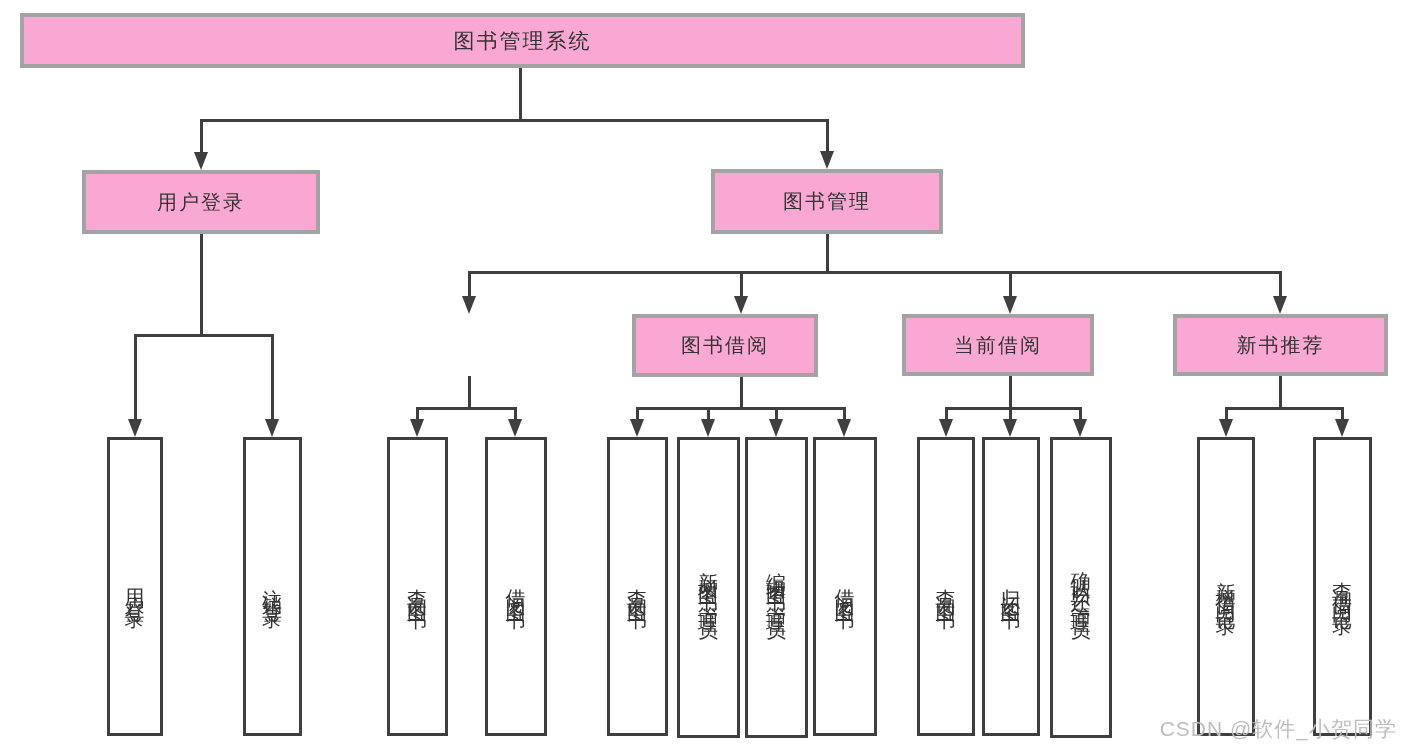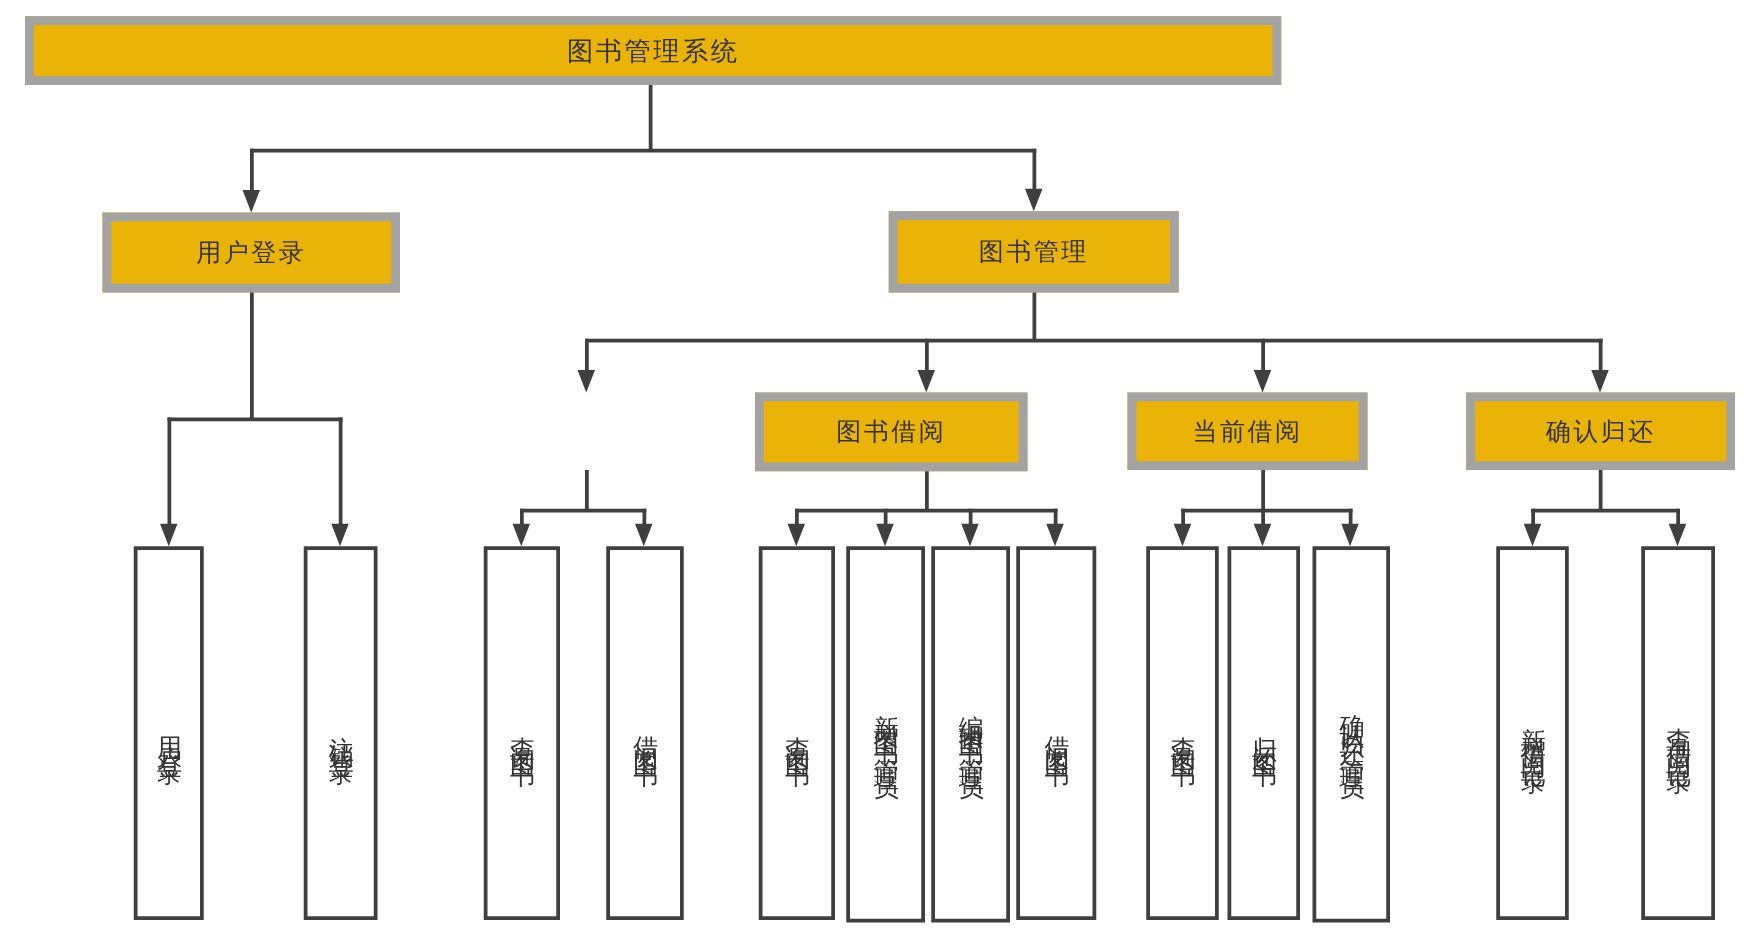--- a/index.html
+++ b/index.html
@@ -1,22 +1,22 @@
 <!DOCTYPE html>
 <html><head>
 <meta charset="utf-8">
 <style>
   html,body{margin:0;padding:0;background:#fff;}
   body{font-family:"Liberation Sans","DejaVu Sans",sans-serif;}
   #stage{position:relative;width:1405px;height:747px;background:#fff;overflow:hidden;}
 
   .box{
     position:absolute;
-    background:#eab308;
-    border:7px solid #a3a3a3;
+    background:#f9a8d4;
+    border:4px solid #a3a3a3;
     box-sizing:border-box;
     display:flex;
     align-items:center;
     justify-content:center;
     color:#333;
     font-size:20px;
     letter-spacing:2px;
     white-space:nowrap;
   }
   .box.root{font-size:21px;}
@@ -91,28 +91,28 @@
   <div class="line" style="left:468px;top:271px;width:814px;height:3px;"></div>
   <div class="line" style="left:468px;top:271px;width:3px;height:28px;"></div>
   <div class="arrow" style="left:462px;top:296px;"></div>
   <div class="line" style="left:740px;top:271px;width:3px;height:28px;"></div>
   <div class="arrow" style="left:734px;top:296px;"></div>
   <div class="line" style="left:1009px;top:271px;width:3px;height:28px;"></div>
   <div class="arrow" style="left:1003px;top:296px;"></div>
   <div class="line" style="left:1279px;top:271px;width:3px;height:28px;"></div>
   <div class="arrow" style="left:1273px;top:296px;"></div>
 
-  <div class="box" style="left:604px;top:314px;width:218px;height:63px;">
+  <div class="box" style="left:632px;top:314px;width:186px;height:63px;">
     <span>图书借阅</span>
   </div>
   <div class="box" style="left:902px;top:314px;width:192px;height:62px;">
     <span>当前借阅</span>
   </div>
   <div class="box" style="left:1173px;top:314px;width:215px;height:62px;">
-    <span>确认归还</span>
+    <span>新书推荐</span>
   </div>
 
   <div class="line" style="left:468px;top:376px;width:3px;height:32px;"></div>
   <div class="line" style="left:416px;top:407px;width:101px;height:3px;"></div>
   <div class="line" style="left:416px;top:407px;width:3px;height:15px;"></div>
   <div class="arrow" style="left:410px;top:419px;"></div>
   <div class="line" style="left:514px;top:407px;width:3px;height:15px;"></div>
   <div class="arrow" style="left:508px;top:419px;"></div>
 
   <div class="line" style="left:740px;top:377px;width:3px;height:31px;"></div>
@@ -179,14 +179,15 @@
     <span>确认归还（管理员）</span>
   </div>
 
   <div class="vbox" style="left:1197px;top:437px;width:58px;height:299px;">
     <span>新增借阅记录</span>
   </div>
   <div class="vbox" style="left:1313px;top:437px;width:59px;height:299px;">
     <span>查询借阅记录</span>
   </div>
 
+  <div class="watermark">CSDN @软件_小贺同学</div>
 
 </div>
 
 </body></html>

